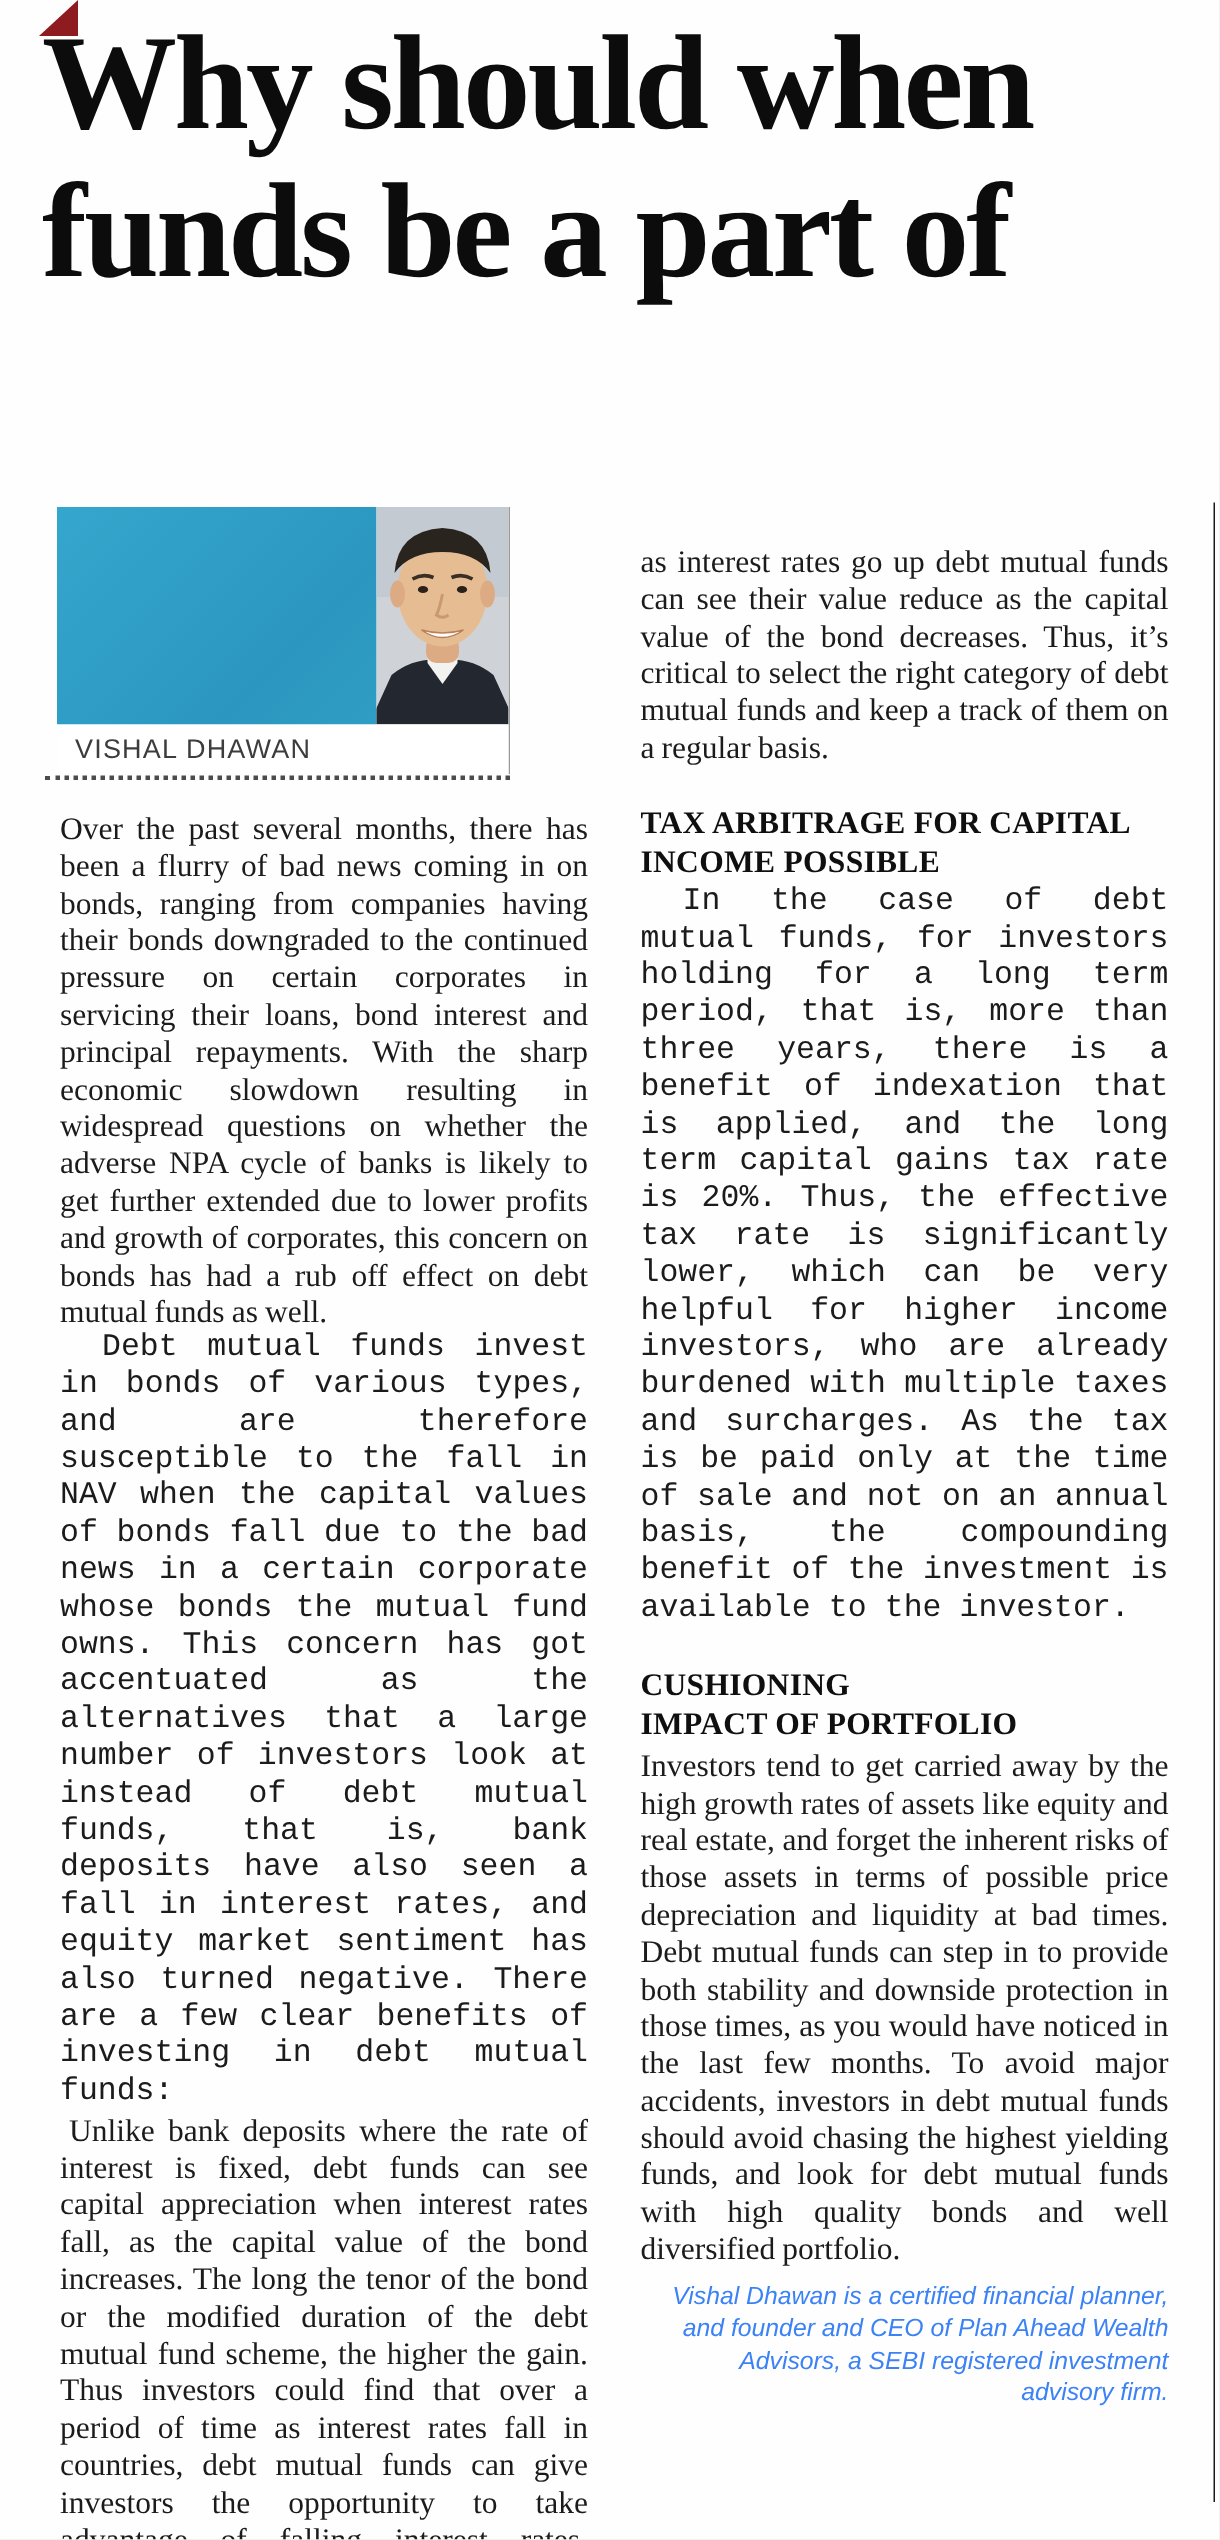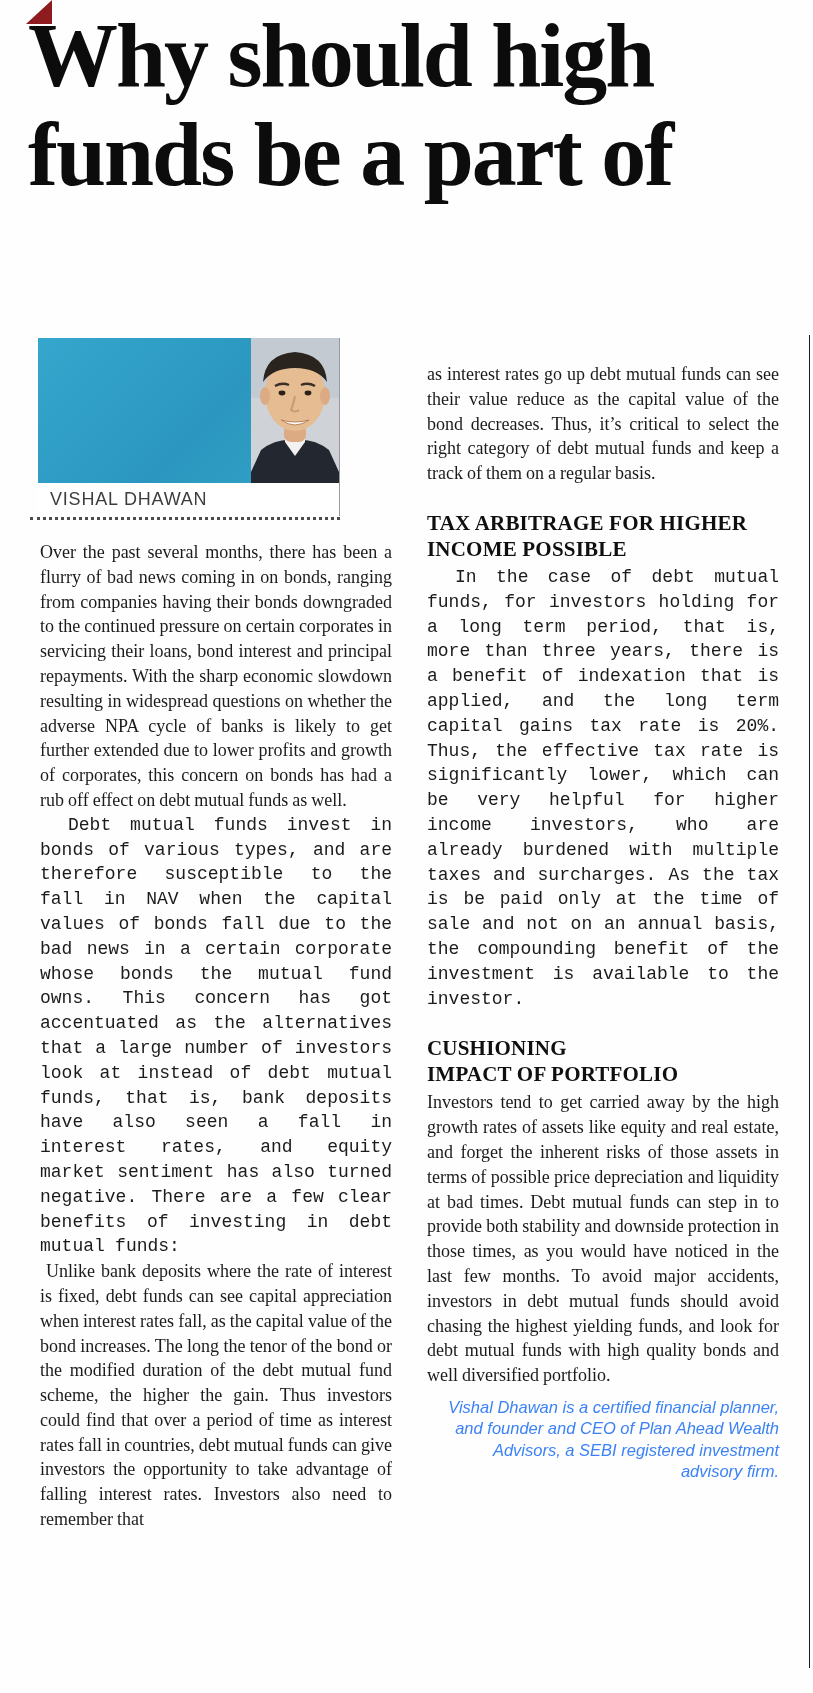--- a/index.html
+++ b/index.html
@@ -46,21 +46,21 @@
     position:absolute; left:30px; top:517px; width:310px; height:0;
     border-bottom:3px dotted #4c4c4c;
   }
 
   
   .col { position:absolute; width:352px; }
   .col-left  { left:40px;  top:540px; }
   .col-right { left:427px; top:362px; }
 
   .body-text {
-    font-size:18px; line-height:24.8px; text-align:justify;
+    font-size:21px; line-height:24.8px; text-align:justify;
     color:#1b1b1b; margin:0; word-spacing:-0.5px;
   }
   .indent    { text-indent:28px;font-family:Liberation Mono, monospace; }
   .indent-sm { text-indent:6px; }
 
   .section-title {
     font-weight:bold; font-size:21px; line-height:26px;
     color:#0f0f0f; margin:24px 0 3px 0; letter-spacing:0.2px;
   }
 
@@ -76,21 +76,21 @@
   }
 </style>
 </head>
 <body>
 
 <div class="page">
 
   <div class="edge-fragment"></div>
 
   <h1 class="headline" style="margin:0;">
-    <div class="hl-line">Why should high</div>
+    <div class="hl-line">Why should when</div>
     <div class="hl-line">funds be a part of</div>
   </h1>
 
   <div class="author-card">
     <div class="photo-strip">
       <div class="photo-teal"></div>
       <div class="photo-face">
         <svg width="88" height="145" viewBox="0 0 88 145" xmlns="http://www.w3.org/2000/svg">
           <rect x="0" y="0" width="88" height="145" fill="#cfd3d8"></rect>
           <rect x="0" y="0" width="88" height="60" fill="#c4cad1"></rect>
@@ -128,21 +128,21 @@
 
   <div class="col col-left">
     <p class="body-text">Over the past several months, there has been a flurry of bad news coming in on bonds, ranging from companies having their bonds downgraded to the continued pressure on certain corporates in servicing their loans, bond interest and principal repayments. With the sharp economic slowdown resulting in widespread questions on whether the adverse NPA cycle of banks is likely to get further extended due to lower profits and growth of corporates, this concern on bonds has had a rub off effect on debt mutual funds as well.</p>
     <p class="body-text indent">Debt mutual funds invest in bonds of various types, and are therefore susceptible to the fall in NAV when the capital values of bonds fall due to the bad news in a certain corporate whose bonds the mutual fund owns. This concern has got accentuated as the alternatives that a large number of investors look at instead of debt mutual funds, that is, bank deposits have also seen a fall in interest rates, and equity market sentiment has also turned negative. There are a few clear benefits of investing in debt mutual funds:</p>
     <p class="body-text indent-sm">Unlike bank deposits where the rate of interest is fixed, debt funds can see capital appreciation when interest rates fall, as the capital value of the bond increases. The long the tenor of the bond or the modified duration of the debt mutual fund scheme, the higher the gain. Thus investors could find that over a period of time as interest rates fall in countries, debt mutual funds can give investors the opportunity to take advantage of falling interest rates. Investors also need to remember that</p>
   </div>
 
   <div class="col col-right">
     <p class="body-text">as interest rates go up debt mutual funds can see their value reduce as the capital value of the bond decreases. Thus, it’s critical to select the right category of debt mutual funds and keep a track of them on a regular basis.</p>
     <div class="section-title">
-      <div>TAX ARBITRAGE FOR HIGHER</div>
+      <div>TAX ARBITRAGE FOR CAPITAL</div>
       <div>INCOME POSSIBLE</div>
     </div>
     <p class="body-text indent">In the case of debt mutual funds, for investors holding for a long term period, that is, more than three years, there is a benefit of indexation that is applied, and the long term capital gains tax rate is 20%. Thus, the effective tax rate is significantly lower, which can be very helpful for higher income investors, who are already burdened with multiple taxes and surcharges. As the tax is be paid only at the time of sale and not on an annual basis, the compounding benefit of the investment is available to the investor.</p>
     <div class="section-title">
       <div>CUSHIONING</div>
       <div>IMPACT OF PORTFOLIO</div>
     </div>
     <p class="body-text">Investors tend to get carried away by the high growth rates of assets like equity and real estate, and forget the inherent risks of those assets in terms of possible price depreciation and liquidity at bad times. Debt mutual funds can step in to provide both stability and downside protection in those times, as you would have noticed in the last few months. To avoid major accidents, investors in debt mutual funds should avoid chasing the highest yielding funds, and look for debt mutual funds with high quality bonds and well diversified portfolio.</p>
     <p class="author-bio">Vishal Dhawan is a certified financial planner, and founder and CEO of Plan Ahead Wealth Advisors, a SEBI registered investment advisory firm.</p>
   </div>

